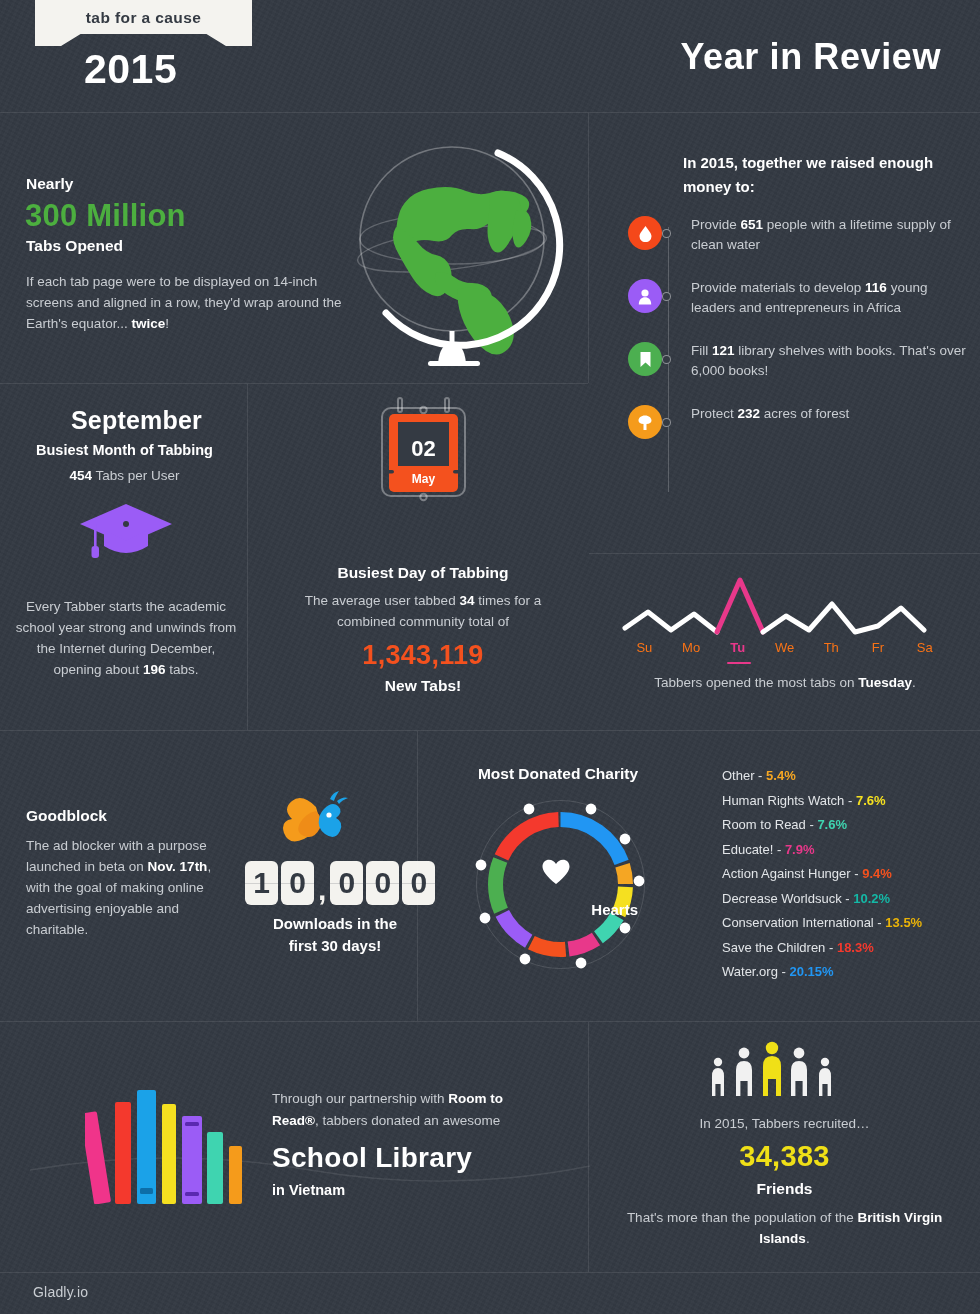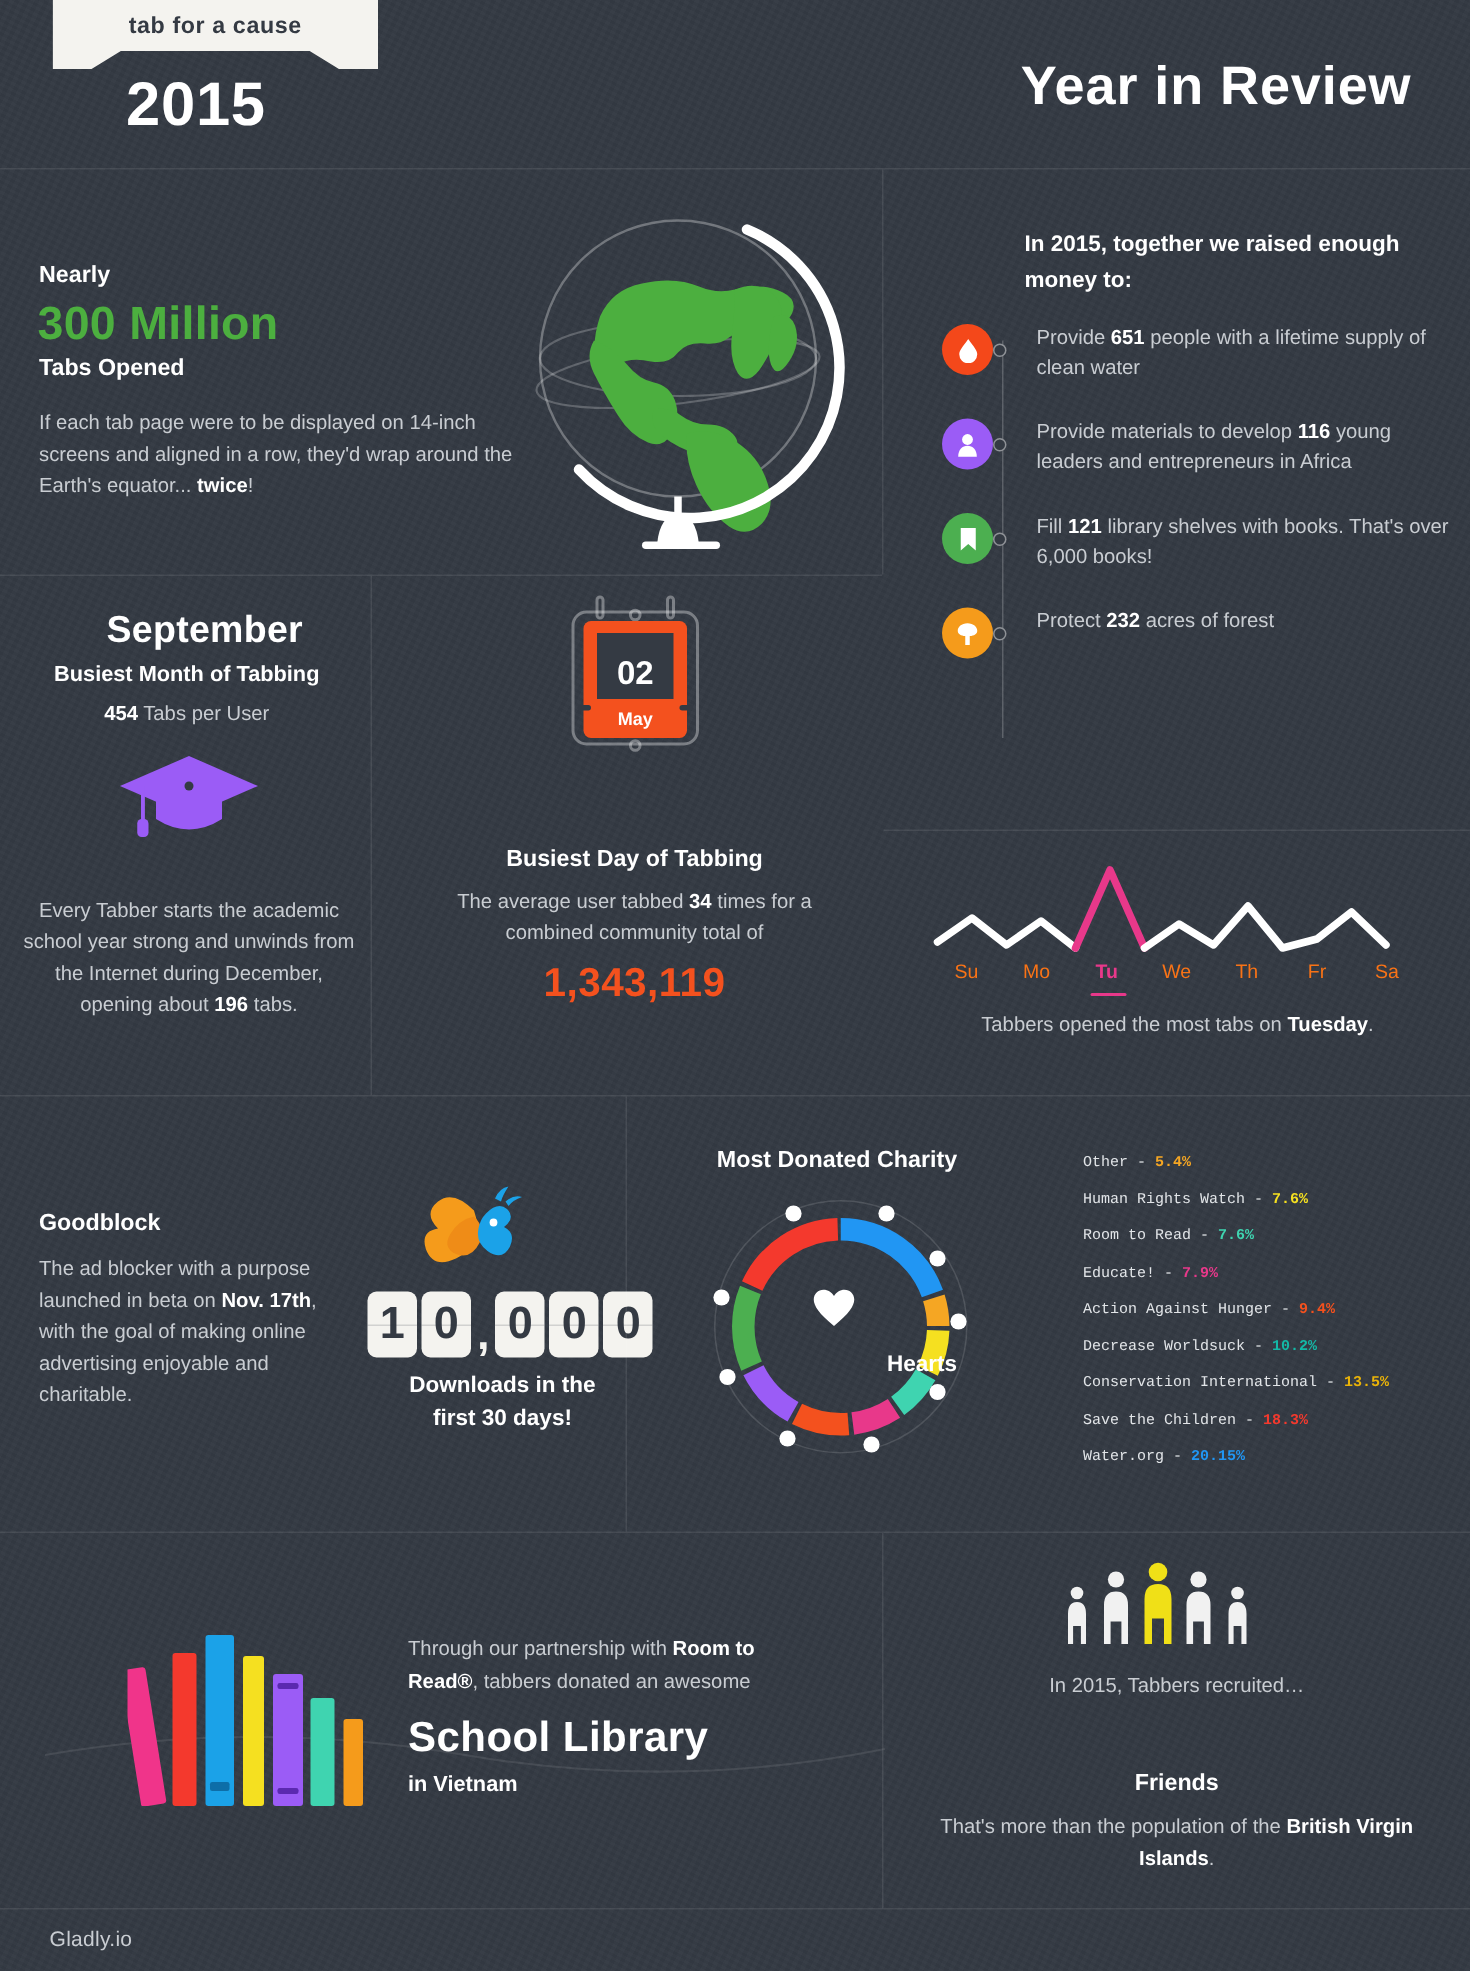--- a/index.html
+++ b/index.html
@@ -131,21 +131,21 @@
 
   .donutwrap { position:absolute; left:418px; top:0; width:290px; height:290px; }
   .donut-title { position:absolute; left:0; top:34px; width:280px; text-align:center;
                  font-size:15.5px; font-weight:bold; }
   .donut { position:absolute; left:55px; top:66px; width:175px; height:175px; }
   .heart { position:absolute; left:124px; top:128px; width:28px; height:26px; }
   .hearts-lbl { position:absolute; left:45px; top:170px; width:175px; text-align:right;
                 font-size:15px; font-weight:bold; }
 
   .charitylist { position:absolute; left:722px; top:33px; }
-  .charityrow { font-size:10px; line-height:24.5px; color:#e2e5e8; white-space:nowrap;font-family:Liberation Mono, monospace; }
+  .charityrow { font-size:13px; line-height:24.5px; color:#e2e5e8; white-space:nowrap; }
   .charityrow b { font-weight:bold; }
 
   
   .row4 { position:absolute; top:1022px; left:0; width:980px; height:250px; }
   .books { position:absolute; left:85px; top:62px; width:160px; height:120px; }
   .swoosh { position:absolute; left:30px; top:128px; width:560px; height:40px; }
   .lib-txt { position:absolute; left:272px; top:66px; width:270px; font-size:13.5px;
              line-height:22px; color:#c9cdd2; }
   .lib-txt b { color:#fff; }
   .lib-big { position:absolute; left:272px; top:120px; font-size:28px; font-weight:bold; letter-spacing:.3px; }
@@ -291,20 +291,21 @@
         <rect x="13" y="18" width="69" height="78" rx="5" fill="#f4511e"></rect>
         <rect x="22" y="26" width="51" height="44" fill="#343a43"></rect>
         <rect x="9" y="74" width="9" height="3.6" rx="1.8" fill="#343a43"></rect>
         <rect x="77" y="74" width="9" height="3.6" rx="1.8" fill="#343a43"></rect>
         <text x="47.5" y="60" text-anchor="middle" fill="#ffffff" font-family="Liberation Sans, sans-serif" font-size="22" font-weight="bold">02</text>
         <text x="47.5" y="87" text-anchor="middle" fill="#ffffff" font-family="Liberation Sans, sans-serif" font-size="12" font-weight="bold">May</text>
       </svg>
       <div class="bdt">Busiest Day of Tabbing</div>
       <div class="bdt-sub"><span>The average user tabbed </span><b>34</b><span> times for a combined community total of</span></div>
       <div class="bignum2">1,343,119</div>
+      <div class="newtabs">New Tabs!</div>
     </div>
   </div>
 
   <div class="weekpanel">
     <svg class="weeksvg" width="327" height="72" viewBox="0 0 327 72">
       <polyline points="4,56 27,40 50,58 73,42 96,60" fill="none" stroke="#ffffff" stroke-width="5" stroke-linejoin="round" stroke-linecap="round"></polyline>
       <polyline points="96,60 119,8 142,60" fill="none" stroke="#e8388a" stroke-width="5" stroke-linejoin="round" stroke-linecap="round"></polyline>
       <polyline points="142,60 165,44 188,58 211,32 234,60 257,54 280,36 303,58" fill="none" stroke="#ffffff" stroke-width="5" stroke-linejoin="round" stroke-linecap="round"></polyline>
     </svg>
     <div class="wklabels">
@@ -434,20 +435,21 @@
             <path d="M84 56 L84 30 Q84 21 92 21 Q100 21 100 30 L100 56 L95.6 56 L95.6 41 L88.4 41 L88.4 56 Z"></path>
           <circle cx="118" cy="22" r="4.2"></circle>
             <path d="M112 56 L112 36 Q112 28 118 28 Q124 28 124 36 L124 56 L120.6 56 L120.6 44 L115.4 44 L115.4 56 Z"></path>
         </g>
         <g fill="#f0e017">
           <circle cx="65" cy="8" r="6.2"></circle>
             <path d="M56 56 L56 26 Q56 16 65 16 Q74 16 74 26 L74 56 L69 56 L69 39 L61 39 L61 56 Z"></path>
         </g>
       </svg>
       <div class="fr-txt1">In 2015, Tabbers recruited…</div>
+      <div class="fr-big">34,383</div>
       <div class="fr-lbl">Friends</div>
       <div class="fr-txt2"><span>That's more than the population of the </span><b>British Virgin Islands</b><span>.</span></div>
     </div>
   </div>
 
   <div class="hline" style="top:1272px;"></div>
 
   <div class="footer">
     <div class="gladly">Gladly.io</div>
   </div>

